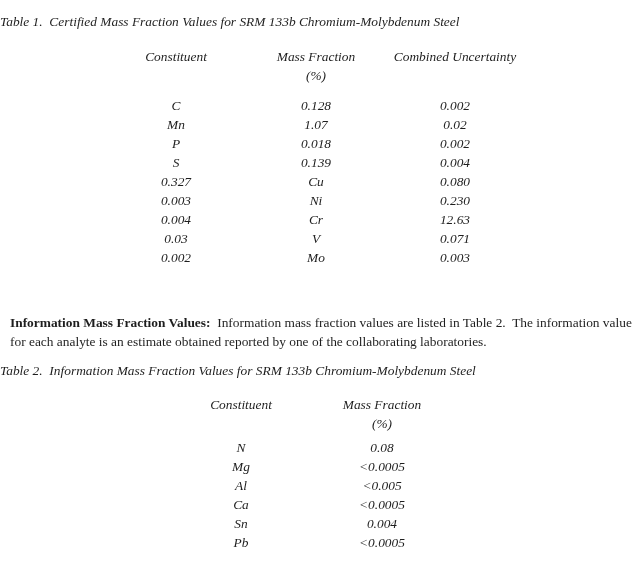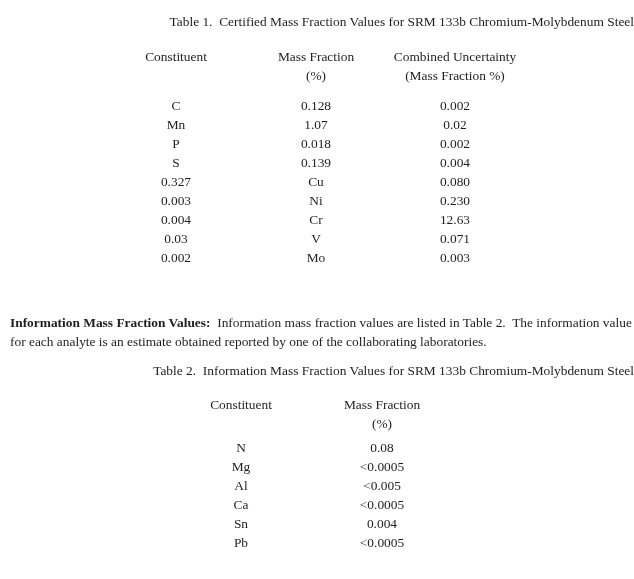--- a/index.html
+++ b/index.html
@@ -8,28 +8,29 @@
     background: #ffffff;
     position: relative;
     overflow: hidden;
     font-family: "Liberation Serif", "DejaVu Serif", serif;
     font-size: 13.4px;
     color: #1e1e1e;
   }
   .doc-title {
     position: absolute;
     left: 0; width: 634px;
-    text-align: right;
+    text-align: left;
     white-space: pre;
     line-height: 19px;
+    font-style: italic;
   }
   #t1-title { top: 12px; }
   #t2-title { top: 361px; }
 
-  .tbl { position: absolute; display: grid; }
+  .tbl { position: absolute; display: grid; font-style: italic; }
   #t1 {
     left: 96px; top: 47px;
     grid-template-columns: 160px 120px 158px;
   }
   #t2 {
     left: 161px; top: 395px;
     grid-template-columns: 160px 122px;
   }
   .cell {
     height: 19px; line-height: 19px;
@@ -57,21 +58,20 @@
 
   <div id="t1-title" class="doc-title">Table 1.  Certified Mass Fraction Values for SRM 133b Chromium-Molybdenum Steel</div>
 
   <div id="t1" class="tbl">
     <div class="cell">Constituent</div>
     <div class="cell">Mass Fraction</div>
     <div class="cell">Combined Uncertainty</div>
 
     <div class="cell"></div>
     <div class="cell">(%)</div>
-    <div class="cell">(Mass Fraction %)</div>
 
     <div class="gap1"></div>
 
     <div class="cell">C</div>
     <div class="cell">0.128</div>
     <div class="cell">0.002</div>
 
     <div class="cell">Mn</div>
     <div class="cell">1.07</div>
     <div class="cell">0.02</div>

